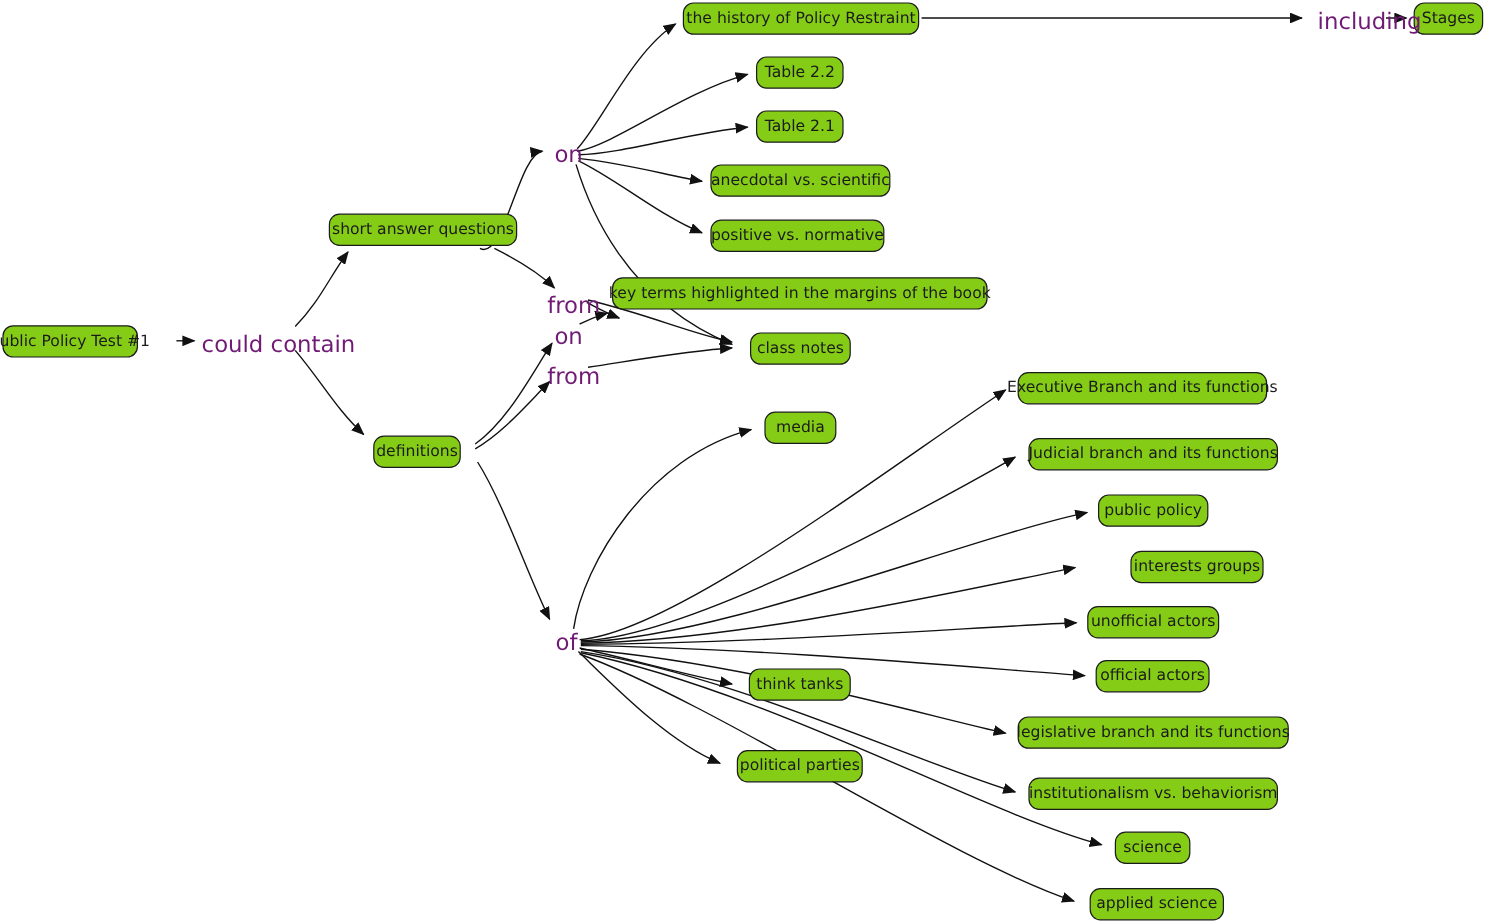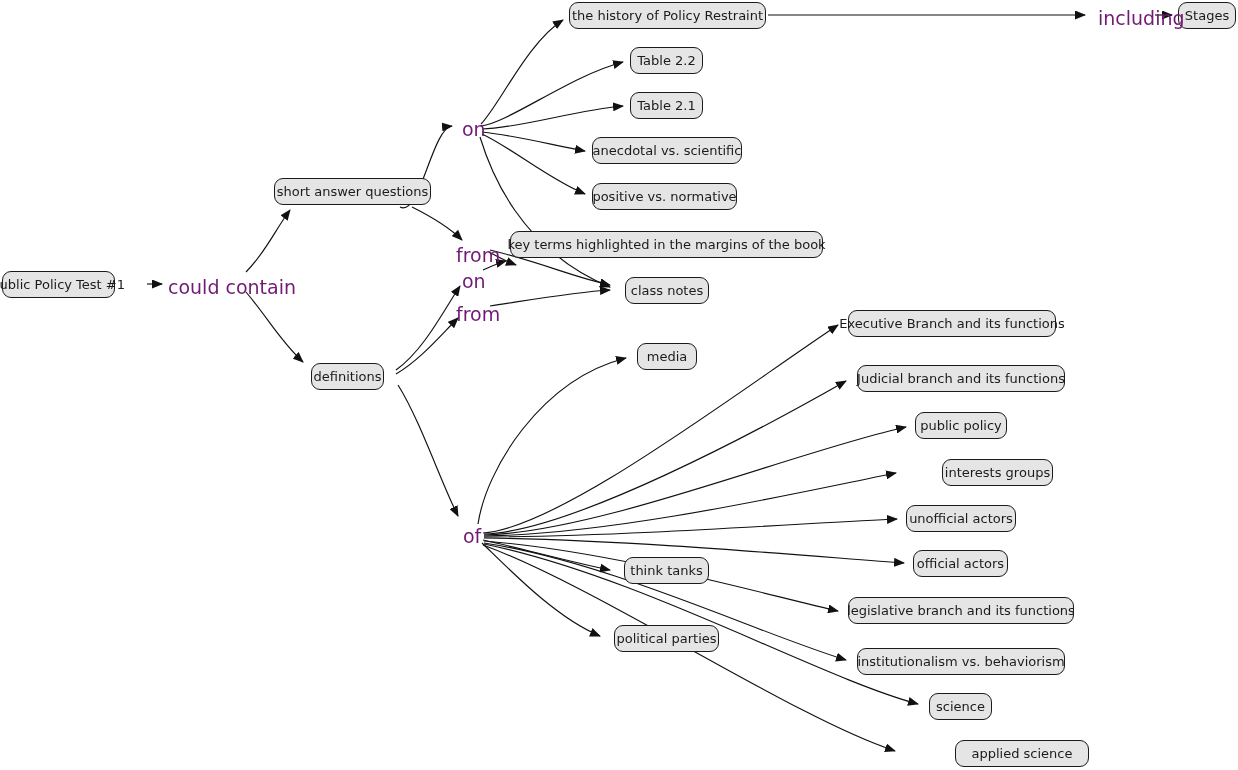--- a/index.html
+++ b/index.html
@@ -22,21 +22,21 @@
     position: absolute;
     left: 0;
     top: 0;
     width: 1238px;
     height: 770px;
     pointer-events: none;
   }
   .node {
     position: absolute;
     box-sizing: border-box;
-    background: #e5e5e5;
+    background: #84cc16;
     border: 1px solid #1b1b1b;
     border-radius: 9px;
     color: #1b1b1b;
     font-size: 13px;
     line-height: 1;
     display: flex;
     align-items: center;
     justify-content: center;
     white-space: nowrap;
     padding: 0 9px;
@@ -156,21 +156,21 @@
   <div class="node" style="left:624px;top:557px;width:85px;">think tanks</div>
 
   <div class="node" style="left:848px;top:597px;width:226px;">legislative branch and its functions</div>
 
   <div class="node" style="left:614px;top:625px;width:105px;">political parties</div>
 
   <div class="node" style="left:857px;top:648px;width:208px;">institutionalism vs. behaviorism</div>
 
   <div class="node" style="left:929px;top:693px;width:63px;">science</div>
 
-  <div class="node" style="left:955px;top:740px;width:134px;">applied science</div>
+  <div class="node" style="left:908px;top:740px;width:112px;">applied science</div>
 
   <div class="linklabel" style="left:168px;top:278px;">could contain</div>
 
   <div class="linklabel" style="left:462px;top:120px;">on</div>
 
   <div class="linklabel" style="left:456px;top:246px;">from</div>
 
   <div class="linklabel" style="left:462px;top:272px;">on</div>
 
   <div class="linklabel" style="left:456px;top:305px;">from</div>

